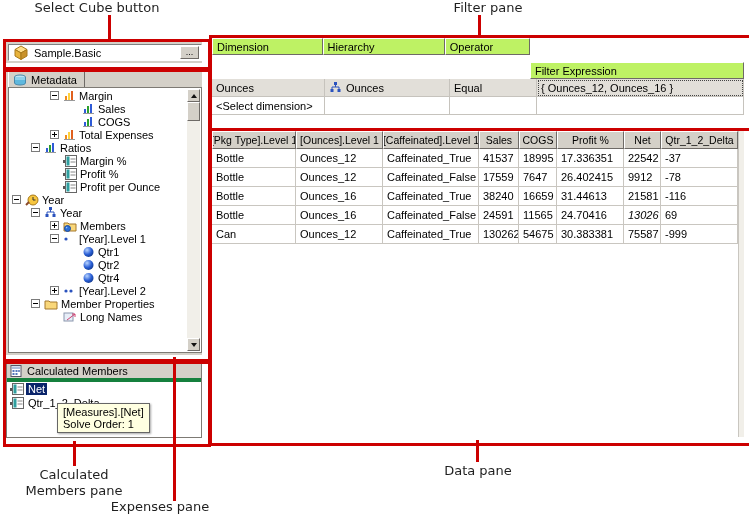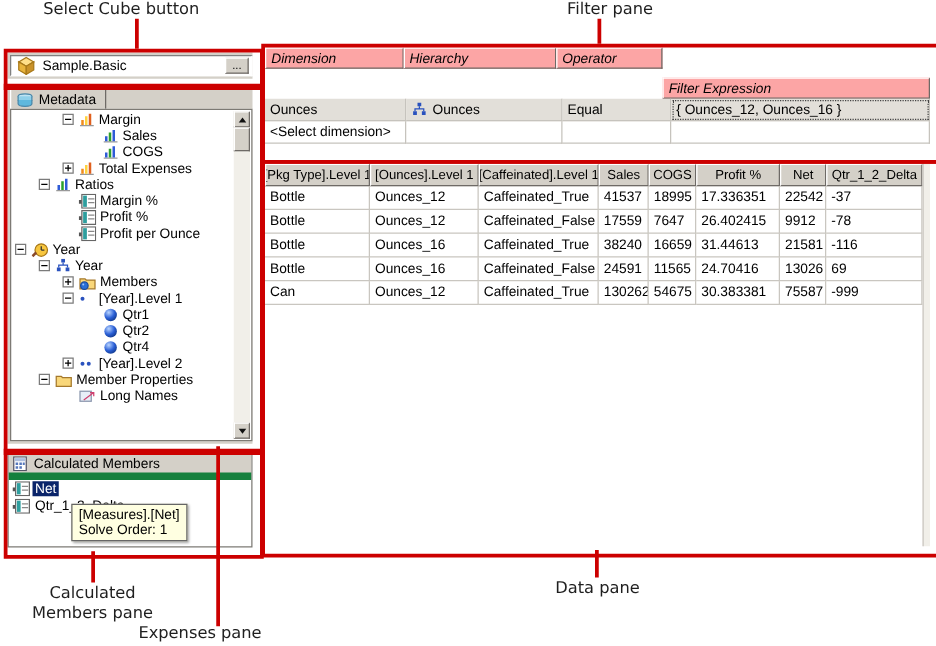--- a/index.html
+++ b/index.html
@@ -33,33 +33,33 @@
   .tlabel{margin-left:3px;}
   
   #tree-scroll{position:absolute;top:1px;right:1px;width:13px;bottom:1px;background:#f1efe9;}
   .sb-btn{position:absolute;left:0;width:13px;height:13px;background:#d4d0c8;border:1px solid;border-color:#fff #6e6a66 #6e6a66 #fff;box-sizing:border-box;display:flex;align-items:center;justify-content:center;}
   .sb-up{top:0;} .sb-down{bottom:0;}
   .sb-thumb{position:absolute;left:0;top:13px;width:13px;height:19px;background:#d4d0c8;border:1px solid;border-color:#fff #6e6a66 #6e6a66 #fff;box-sizing:border-box;}
   .arr-up{width:0;height:0;border-left:3px solid transparent;border-right:3px solid transparent;border-bottom:4px solid #111;}
   .arr-down{width:0;height:0;border-left:3px solid transparent;border-right:3px solid transparent;border-top:4px solid #111;}
   
   #calc-pane{position:absolute;left:6px;top:362px;width:196px;height:76px;background:#fff;border:1px solid #7d7a74;box-sizing:border-box;}
-  #calc-header{height:15px;background:#d4d0c8;border-bottom:6px solid #15803d;display:flex;align-items:center;gap:4px;padding-left:3px;}
+  #calc-header{height:15px;background:#d4d0c8;border-bottom:4px solid #15803d;display:flex;align-items:center;gap:4px;padding-left:3px;}
   #calc-body{position:relative;}
   .crow{height:14px;display:flex;align-items:center;padding-left:3px;white-space:nowrap;}
   .clabel{margin-left:2px;padding:0 2px;}
   .clabel.sel{background:#0a246a;color:#fff;}
   #tooltip{position:absolute;left:57px;top:403px;z-index:7;background:#ffffe1;border:1px solid #666;
            padding:2px 5px;line-height:12px;box-shadow:1px 1px 2px rgba(0,0,0,.35);white-space:nowrap;}
   
   #filter-pane{position:absolute;left:212px;top:38px;width:532px;height:84px;background:#fff;}
   .frow{display:flex;}
   .fcell{box-sizing:border-box;padding-left:4px;white-space:nowrap;overflow:hidden;display:flex;align-items:center;}
-  .fhead .fcell{height:17px;background:#fca5a5;border-top:1px solid #fff;border-left:1px solid #fff;
-                border-right:1px solid #6e6a66;border-bottom:1px solid #6e6a66;font-style:italic;}
+  .fhead .fcell{height:17px;background:#bef264;border-top:1px solid #fff;border-left:1px solid #fff;
+                border-right:1px solid #6e6a66;border-bottom:1px solid #6e6a66;}
   .fbody .fcell{height:18px;border-right:1px solid #c6c3bd;border-bottom:1px solid #c6c3bd;}
   .frow.selrow .fcell{background:#e2dfd9;}
   .fcell.marquee{outline:1px dotted #444;outline-offset:-2px;}
   .fcell .ticon{margin-right:4px;}
   
   #data-pane{position:absolute;left:212px;top:131px;width:532px;height:306px;background:#fff;}
   .drow{display:flex;}
   .dcell{box-sizing:border-box;white-space:nowrap;overflow:hidden;display:flex;align-items:center;}
   .dhead .dcell{height:18px;background:#d4d0c8;border-top:1px solid #fff;border-left:1px solid #fff;
                 border-right:1px solid #6e6a66;border-bottom:1px solid #6e6a66;justify-content:center;font-size:10.5px;}
@@ -523,21 +523,21 @@
           <div class="dcell" style="width: 37px;">21581</div>
           <div class="dcell" style="width: 77px;">-116</div>
         </div>
         <div class="drow">
           <div class="dcell" style="width: 84px;">Bottle</div>
           <div class="dcell" style="width: 87px;">Ounces_16</div>
           <div class="dcell" style="width: 96px;">Caffeinated_False</div>
           <div class="dcell" style="width: 40px;">24591</div>
           <div class="dcell" style="width: 38px;">11565</div>
           <div class="dcell" style="width: 67px;">24.70416</div>
-          <div class="dcell" style="width: 37px;">13026</div>
+          <div class="dcell" style="width: 37px; font-style: italic;">13026</div>
           <div class="dcell" style="width: 77px;">69</div>
         </div>
         <div class="drow">
           <div class="dcell" style="width: 84px;">Can</div>
           <div class="dcell" style="width: 87px;">Ounces_12</div>
           <div class="dcell" style="width: 96px;">Caffeinated_True</div>
           <div class="dcell" style="width: 40px;">130262</div>
           <div class="dcell" style="width: 38px;">54675</div>
           <div class="dcell" style="width: 67px;">30.383381</div>
           <div class="dcell" style="width: 37px;">75587</div>

